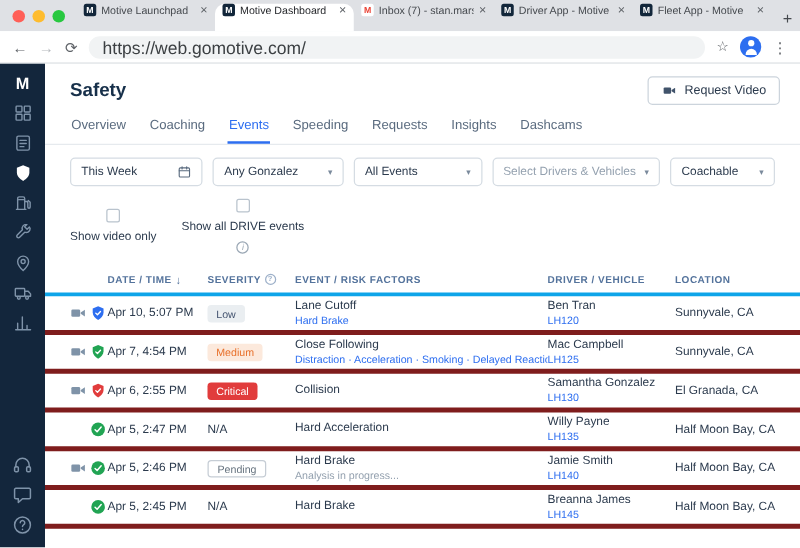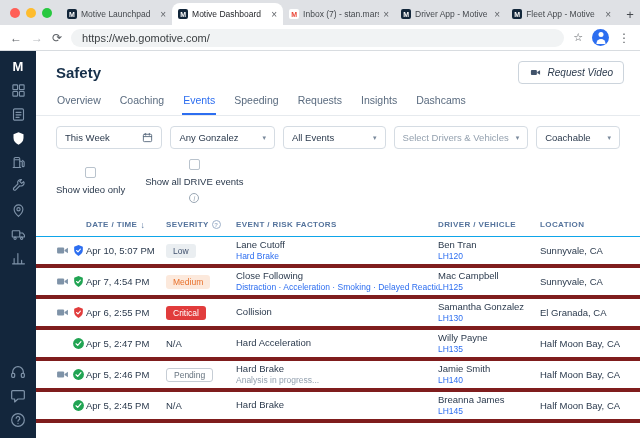--- a/index.html
+++ b/index.html
@@ -4,37 +4,37 @@
 <style>
   * { box-sizing: border-box; margin: 0; padding: 0; }
   html,body { width:640px; height:438px; overflow:hidden; }
   body { font-family:"Liberation Sans", sans-serif; background:#fff; }
 
   
   .tabstrip { height:25px; background:#dfe1e5; display:flex; align-items:flex-end; padding-left:4px; }
   .traffic { display:flex; gap:6px; align-items:center; height:25px; padding:0 9px 0 6px; }
   .dot { width:10px; height:10px; border-radius:50%; }
   .dot.red{background:#ff5f57}.dot.yellow{background:#febc2e}.dot.green{background:#28c840}
-  .btab { width:112px; height:22px; display:flex; align-items:center; gap:4px; padding:0 6px;
+  .btab { width:112px; height:22px; display:flex; gap:4px; padding:0 6px;
           font-size:8.5px; color:#45494e; border-radius:8px 8px 0 0; }
   .btab.active { background:#fff; color:#1f2125; }
   .btab .ttl { flex:1; white-space:nowrap; overflow:hidden; }
   .btab .close { font-size:10px; color:#5f6368; flex:none; }
   .fav { width:10px; height:10px; border-radius:2px; display:flex; align-items:center; justify-content:center;
          font-size:7px; font-weight:bold; flex:none; }
   .fav.motive { background:#12263a; color:#fff; }
   .fav.gmail  { background:#fff; color:#ea4335; }
   .newtab { width:20px; height:20px; margin:0 0 1px 3px; display:flex; align-items:center; justify-content:center;
             font-size:13px; color:#45494e; }
   .urlbar { height:26px; background:#fff; display:flex; align-items:center; gap:9px; padding:0 10px;
             border-bottom:1px solid #d8dce0; }
   .navbtn { font-size:12px; color:#5f6368; line-height:1; }
   .navbtn.disabled { color:#b6b9be; }
   .urlpill { flex:1; height:18px; background:#f1f3f4; border-radius:9px; display:flex; align-items:center;
-             padding:0 11px; font-size:11px; color:#3c4043; }
+             padding:0 11px; font-size:14px; color:#3c4043; }
   .star { font-size:11px; color:#5f6368; }
   .avatar { width:17px; height:17px; border-radius:50%; background:#2d6ef0; position:relative; }
   .avatar::before { content:""; position:absolute; top:3px; left:50%; transform:translateX(-50%);
                     width:5px; height:5px; border-radius:50%; background:#fff; }
   .avatar::after  { content:""; position:absolute; bottom:2px; left:50%; transform:translateX(-50%);
                     width:9px; height:5px; border-radius:5px 5px 0 0; background:#fff; }
   .menu3 { font-size:12px; color:#5f6368; }
 
   
   .app { display:flex; height:387px; }
@@ -46,21 +46,21 @@
   .sicon.active { color:#ffffff; }
   .sbottom { margin-top:auto; display:flex; flex-direction:column; gap:8px; align-items:center; }
   .sbottom .sicon { width:16px; height:16px; }
   svg { display:block; width:100%; height:100%; }
 
   
   .main { flex:1; display:flex; flex-direction:column; overflow:hidden; background:#fff; }
   .phead { display:flex; justify-content:space-between; align-items:center; padding:10px 16px 0 20px; }
   .ptitle { font-size:15px; font-weight:bold; color:#17304a; }
   .btn-request { display:flex; align-items:center; gap:6px; border:1px solid #ccd4dc; border-radius:4px;
-                 background:#fff; padding:5px 10px; font-size:10px; color:#2b3a4d;font-style:italic; }
+                 background:#fff; padding:5px 10px; font-size:10px; color:#2b3a4d; }
   .vicon { width:13px; height:11px; color:#41536b; }
 
   .ptabs { display:flex; gap:17px; padding:0 20px; margin-top:8px; border-bottom:1px solid #e6eaee; }
   .ptab { font-size:10.5px; color:#5a6b7f; padding:2px 1px 7px; border-bottom:2px solid transparent; }
   .ptab.active { color:#2d6ef0; border-bottom-color:#2d6ef0; }
 
   .filters { display:flex; gap:8px; padding:10px 20px 0; }
   .fctrl { display:flex; align-items:center; justify-content:space-between; gap:6px; border:1px solid #d5dce3;
            border-radius:4px; height:23px; padding:0 8px; font-size:9.5px; color:#2b3a4d; background:#fff; }
   .fctrl .chev { font-size:7px; color:#7a8a9c; }
@@ -71,21 +71,21 @@
   .checkrow { display:flex; align-items:center; gap:20px; padding:10px 20px 0; font-size:9.5px; color:#2b3a4d; }
   .chk { display:flex; align-items:center; gap:6px;flex-direction:column; }
   .cbox { width:11px; height:11px; border:1px solid #b9c3cd; border-radius:2px; background:#fff; flex:none; }
   .info { width:10px; height:10px; border:1px solid #9aa7b4; border-radius:50%; color:#9aa7b4; font-size:7px;
           display:flex; align-items:center; justify-content:center; font-style:italic; }
 
   .table { margin-top:10px; }
   .thead,.trow { display:grid; grid-template-columns:30px 80px 70px 202px 102px 1fr;
                  align-items:center; padding:0 12px 0 20px; }
   .thead { height:24px; font-size:8px; letter-spacing:.4px; color:#54739c; font-weight:bold;
-           border-bottom:1px solid #0ea5e9; }
+           border-bottom:3px solid #0ea5e9; }
   .thc { display:flex; align-items:center; gap:3px; }
   .sortarrow { font-size:9px; }
   .qmark { width:9px; height:9px; border:1px solid #9db0c9; border-radius:50%; font-size:6px; font-weight:bold;
            display:flex; align-items:center; justify-content:center; color:#9db0c9; }
   .trow { height:31px; border-bottom:4px solid #7f1d1d; font-size:9.5px; color:#2b3a4d; }
   .iconcell { display:flex; gap:3px; align-items:center; }
   .slot { width:13px; height:13px; flex:none; }
   .videoicon { color:#7f93a8; }
   .marker.blue{color:#2d6ef0}.marker.green{color:#21a453}.marker.red{color:#e13c3c}
   .badge { display:inline-block; font-size:8.5px; padding:2px 7px; border-radius:3px; }

